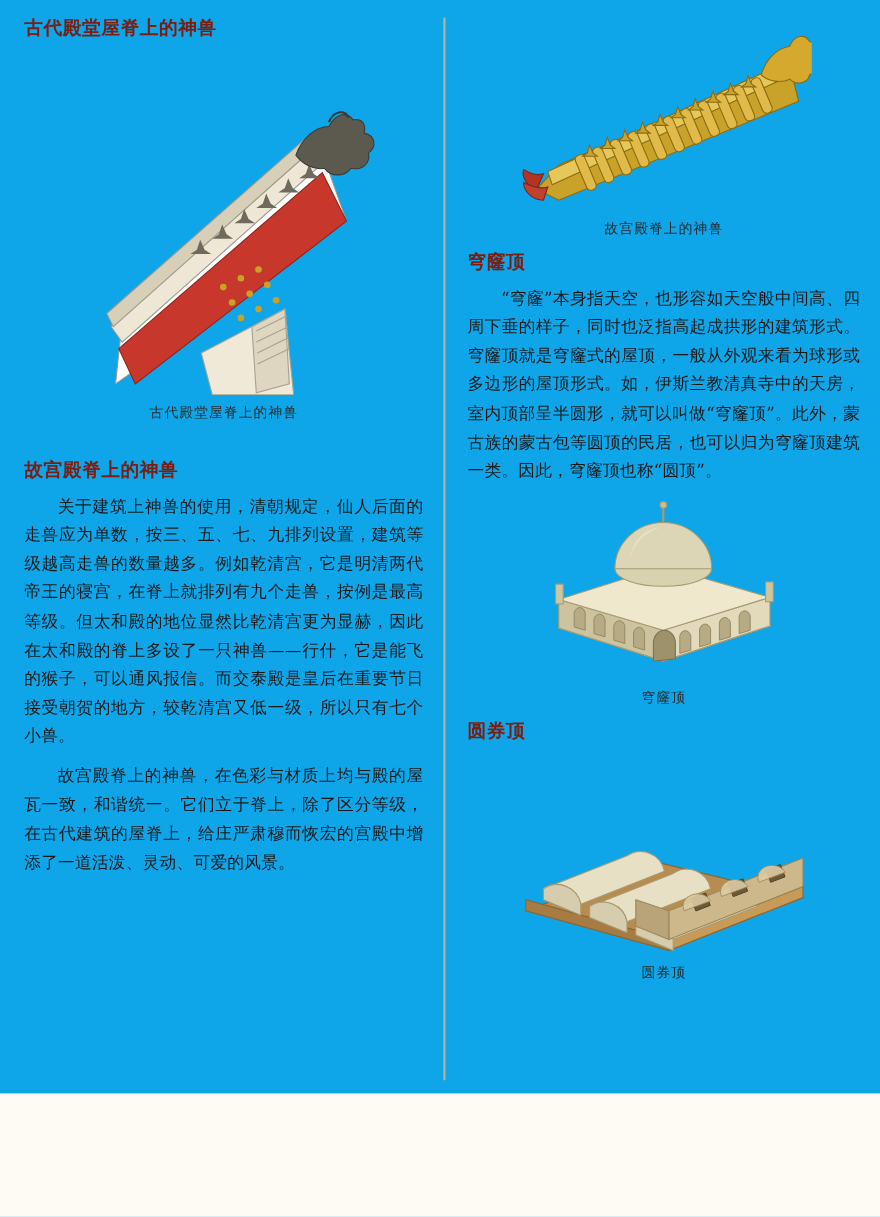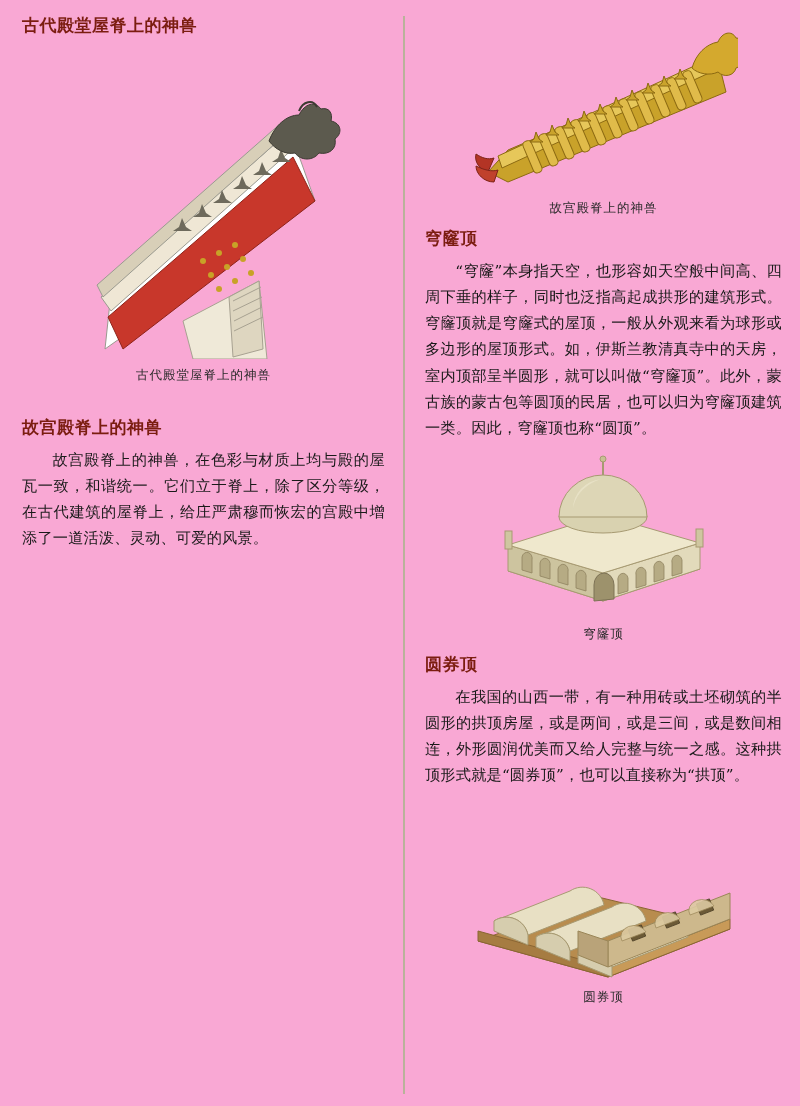--- a/index.html
+++ b/index.html
@@ -10,26 +10,26 @@
   body {
     width: 800px;
     height: 1106px;
     font-family: "DejaVu Serif", "Liberation Serif", serif;
     color: #1a1a1a;
     position: relative;
     overflow: hidden;
   }
   .page {
     width: 800px;
-    height: 1106px;
+    height: 994px;
     box-sizing: border-box;
     padding: 14px 18px 10px 22px;
     display: flex;
     position: relative;
-    background: #f9a8d4;
+    background: #0ea5e9;
   }
   .col {
     box-sizing: border-box;
   }
   .col-left {
     width: 384px;
     padding-right: 18px;
   }
   .divider {
     width: 2px;
@@ -131,20 +131,21 @@
           </g>
         </g>
       </svg>
       <div class="caption">古代殿堂屋脊上的神兽</div>
     </div>
 
     <div class="sec-gap"></div>
 
     <h2 class="heading second">故宫殿脊上的神兽</h2>
 
+    <p class="body">关于建筑上神兽的使用，清朝规定，仙人后面的走兽应为单数，按三、五、七、九排列设置，建筑等级越高走兽的数量越多。例如乾清宫，它是明清两代帝王的寝宫，在脊上就排列有九个走兽，按例是最高等级。但太和殿的地位显然比乾清宫更为显赫，因此在太和殿的脊上多设了一只神兽——行什，它是能飞的猴子，可以通风报信。而交泰殿是皇后在重要节日接受朝贺的地方，较乾清宫又低一级，所以只有七个小兽。</p>
 
     <p class="body">故宫殿脊上的神兽，在色彩与材质上均与殿的屋瓦一致，和谐统一。它们立于脊上，除了区分等级，在古代建筑的屋脊上，给庄严肃穆而恢宏的宫殿中增添了一道活泼、灵动、可爱的风景。</p>
 
   </div>
 
   <div class="divider"></div>
 
   <div class="col col-right">
 
     <div class="top-gap"></div>
@@ -228,21 +229,20 @@
           <rect x="27" y="78" width="7" height="18"></rect>
           <rect x="218" y="76" width="7" height="18"></rect>
           <rect x="122" y="50" width="6" height="14" opacity="0"></rect>
         </g>
       </svg>
       <div class="caption">穹窿顶</div>
     </div>
 
     <h2 class="heading">圆券顶</h2>
 
-    <p class="body">在我国的山西一带，有一种用砖或土坯砌筑的半圆形的拱顶房屋，或是两间，或是三间，或是数间相连，外形圆润优美而又给人完整与统一之感。这种拱顶形式就是“圆券顶”，也可以直接称为“拱顶”。</p>
 
     <div class="figure">
       <svg class="illus" width="290" height="180" viewBox="0 0 290 180">
 
         <polygon points="20,140 150,176 272,128 140,96" fill="#b88c4e" stroke="#8a6634" stroke-width="1"></polygon>
         <polygon points="20,140 150,176 150,166 20,130" fill="#a67c42" stroke="#8a6634" stroke-width="1"></polygon>
         <polygon points="150,176 272,128 272,118 150,166" fill="#c89a58" stroke="#8a6634" stroke-width="1"></polygon>
 
         <g>
 

